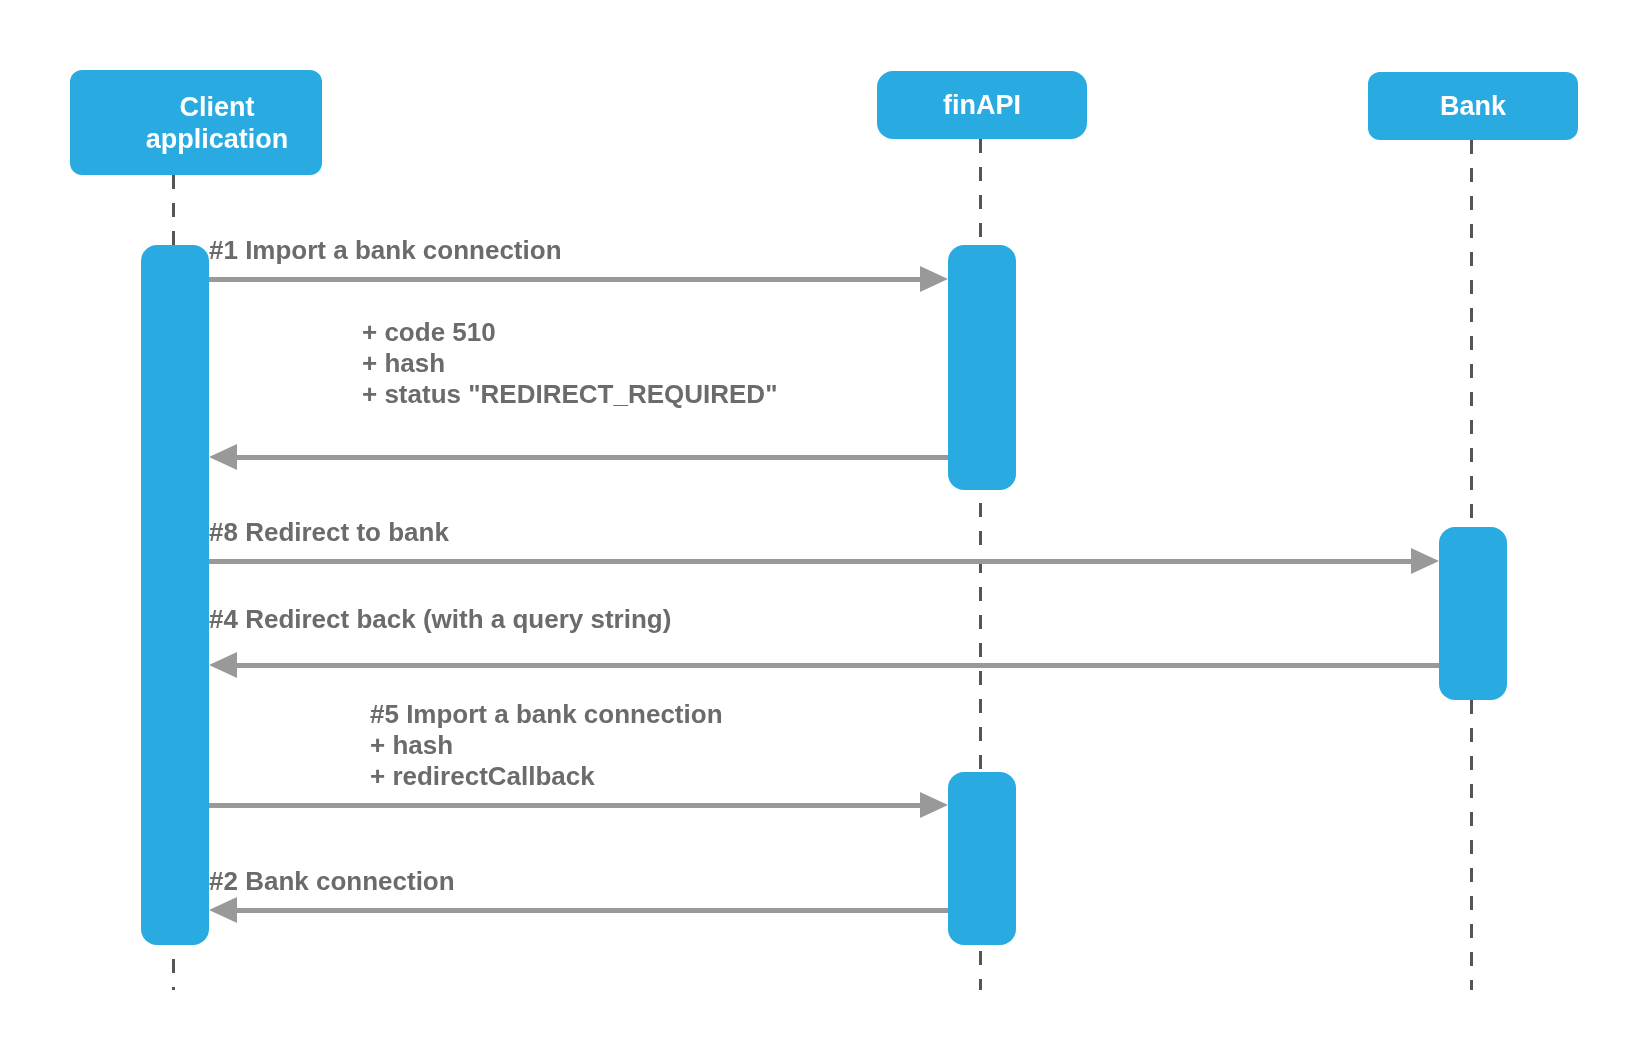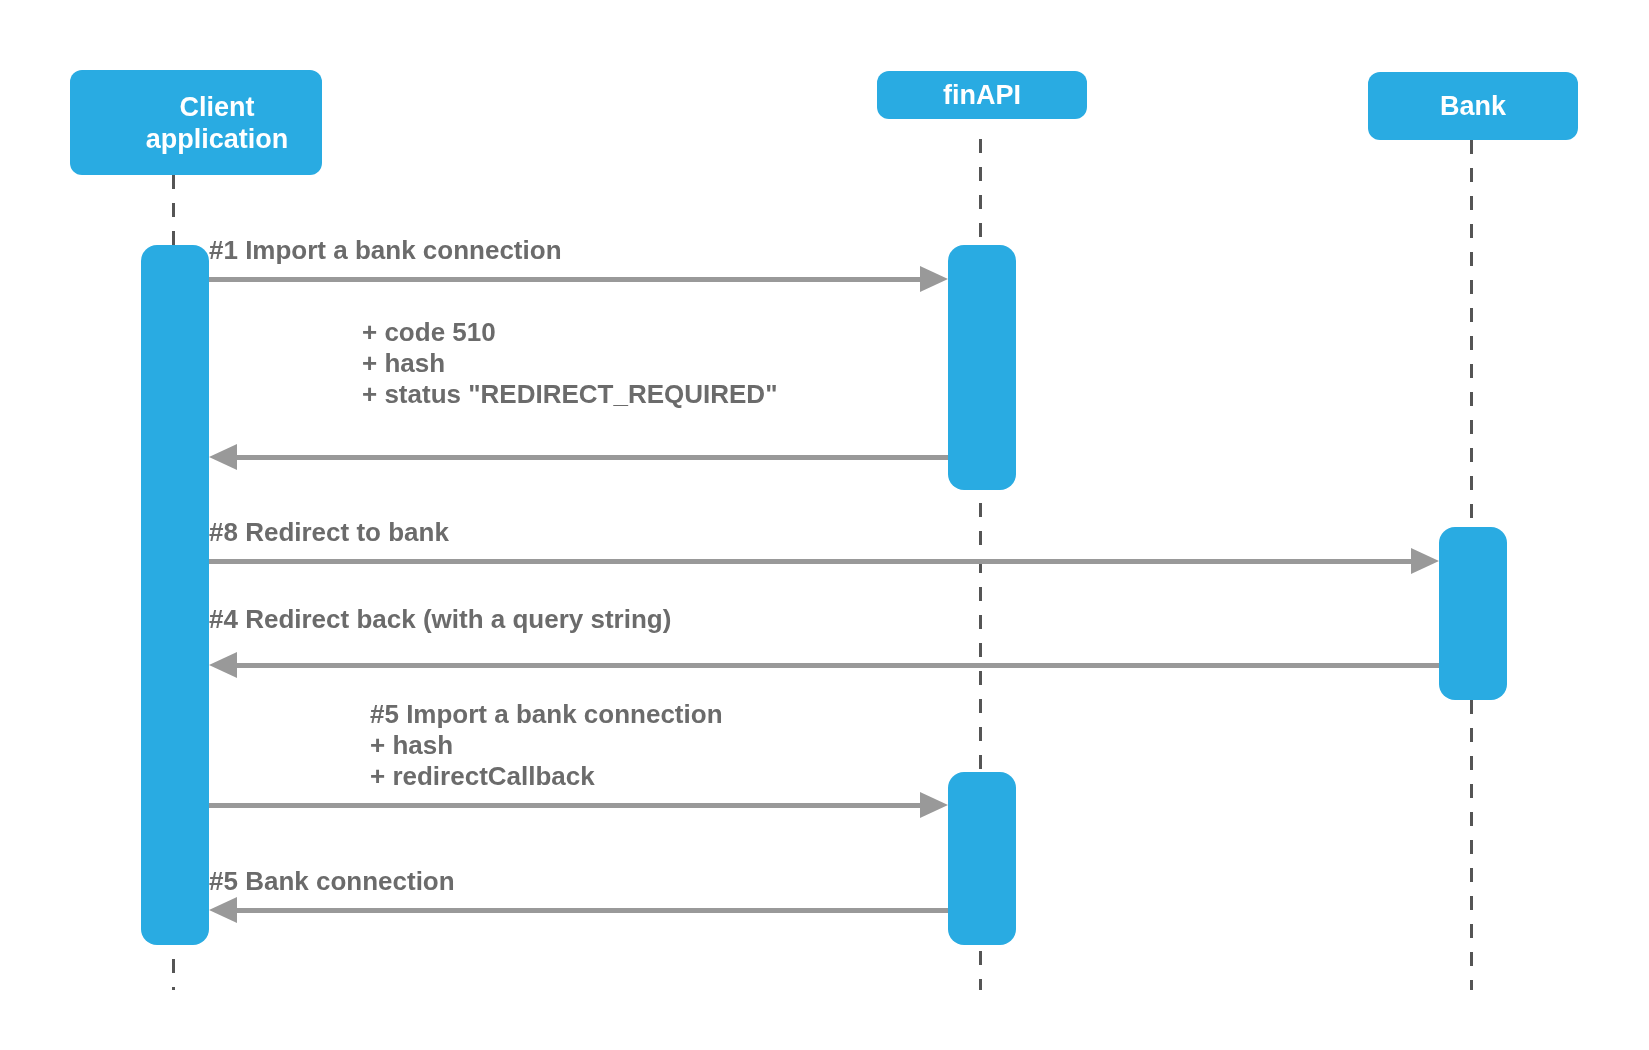--- a/index.html
+++ b/index.html
@@ -86,21 +86,21 @@
 
 <div class="diagram">
 
   <div class="lifeline" style="left:172px;  top:175px; height:815px;"></div>
   <div class="lifeline" style="left:979px;  top:139px; height:851px;"></div>
   <div class="lifeline" style="left:1470px; top:140px; height:850px;"></div>
 
   <div class="actor" style="left:70px;  top:70px; width:210px; height:105px;padding-left:42px;">
     <span>Client application</span>
   </div>
-  <div class="actor" style="left:877px; top:71px; width:210px; height:48px;">
+  <div class="actor" style="left:877px; top:71px; width:210px; height:68px;border-radius:16px;">
     <span>finAPI</span>
   </div>
   <div class="actor" style="left:1368px; top:72px; width:210px; height:68px;">
     <span>Bank</span>
   </div>
 
   <div class="activation" style="left:141px;  top:245px; width:68px; height:700px;"></div>
   <div class="activation" style="left:948px;  top:245px; width:68px; height:245px;"></div>
   <div class="activation" style="left:1439px; top:527px; width:68px; height:173px;"></div>
   <div class="activation" style="left:948px;  top:772px; width:68px; height:173px;"></div>
@@ -144,19 +144,19 @@
       <div>#5 Import a bank connection</div>
       <div>+ hash</div>
       <div>+ redirectCallback</div>
     </div>
     <div class="msg-line" style="left:209px; top:803px; width:715px;"></div>
     <div class="head right" style="left:920px; top:792px;"></div>
   </div>
 
   <div>
     <div class="msg-label centered" style="top:866px;">
-      <div>#5 Bank connection</div>
+      <div>#2 Bank connection</div>
     </div>
     <div class="msg-line" style="left:233px; top:908px; width:715px;"></div>
     <div class="head left" style="left:209px; top:897px;"></div>
   </div>
 
 </div>
 
 </body></html>

